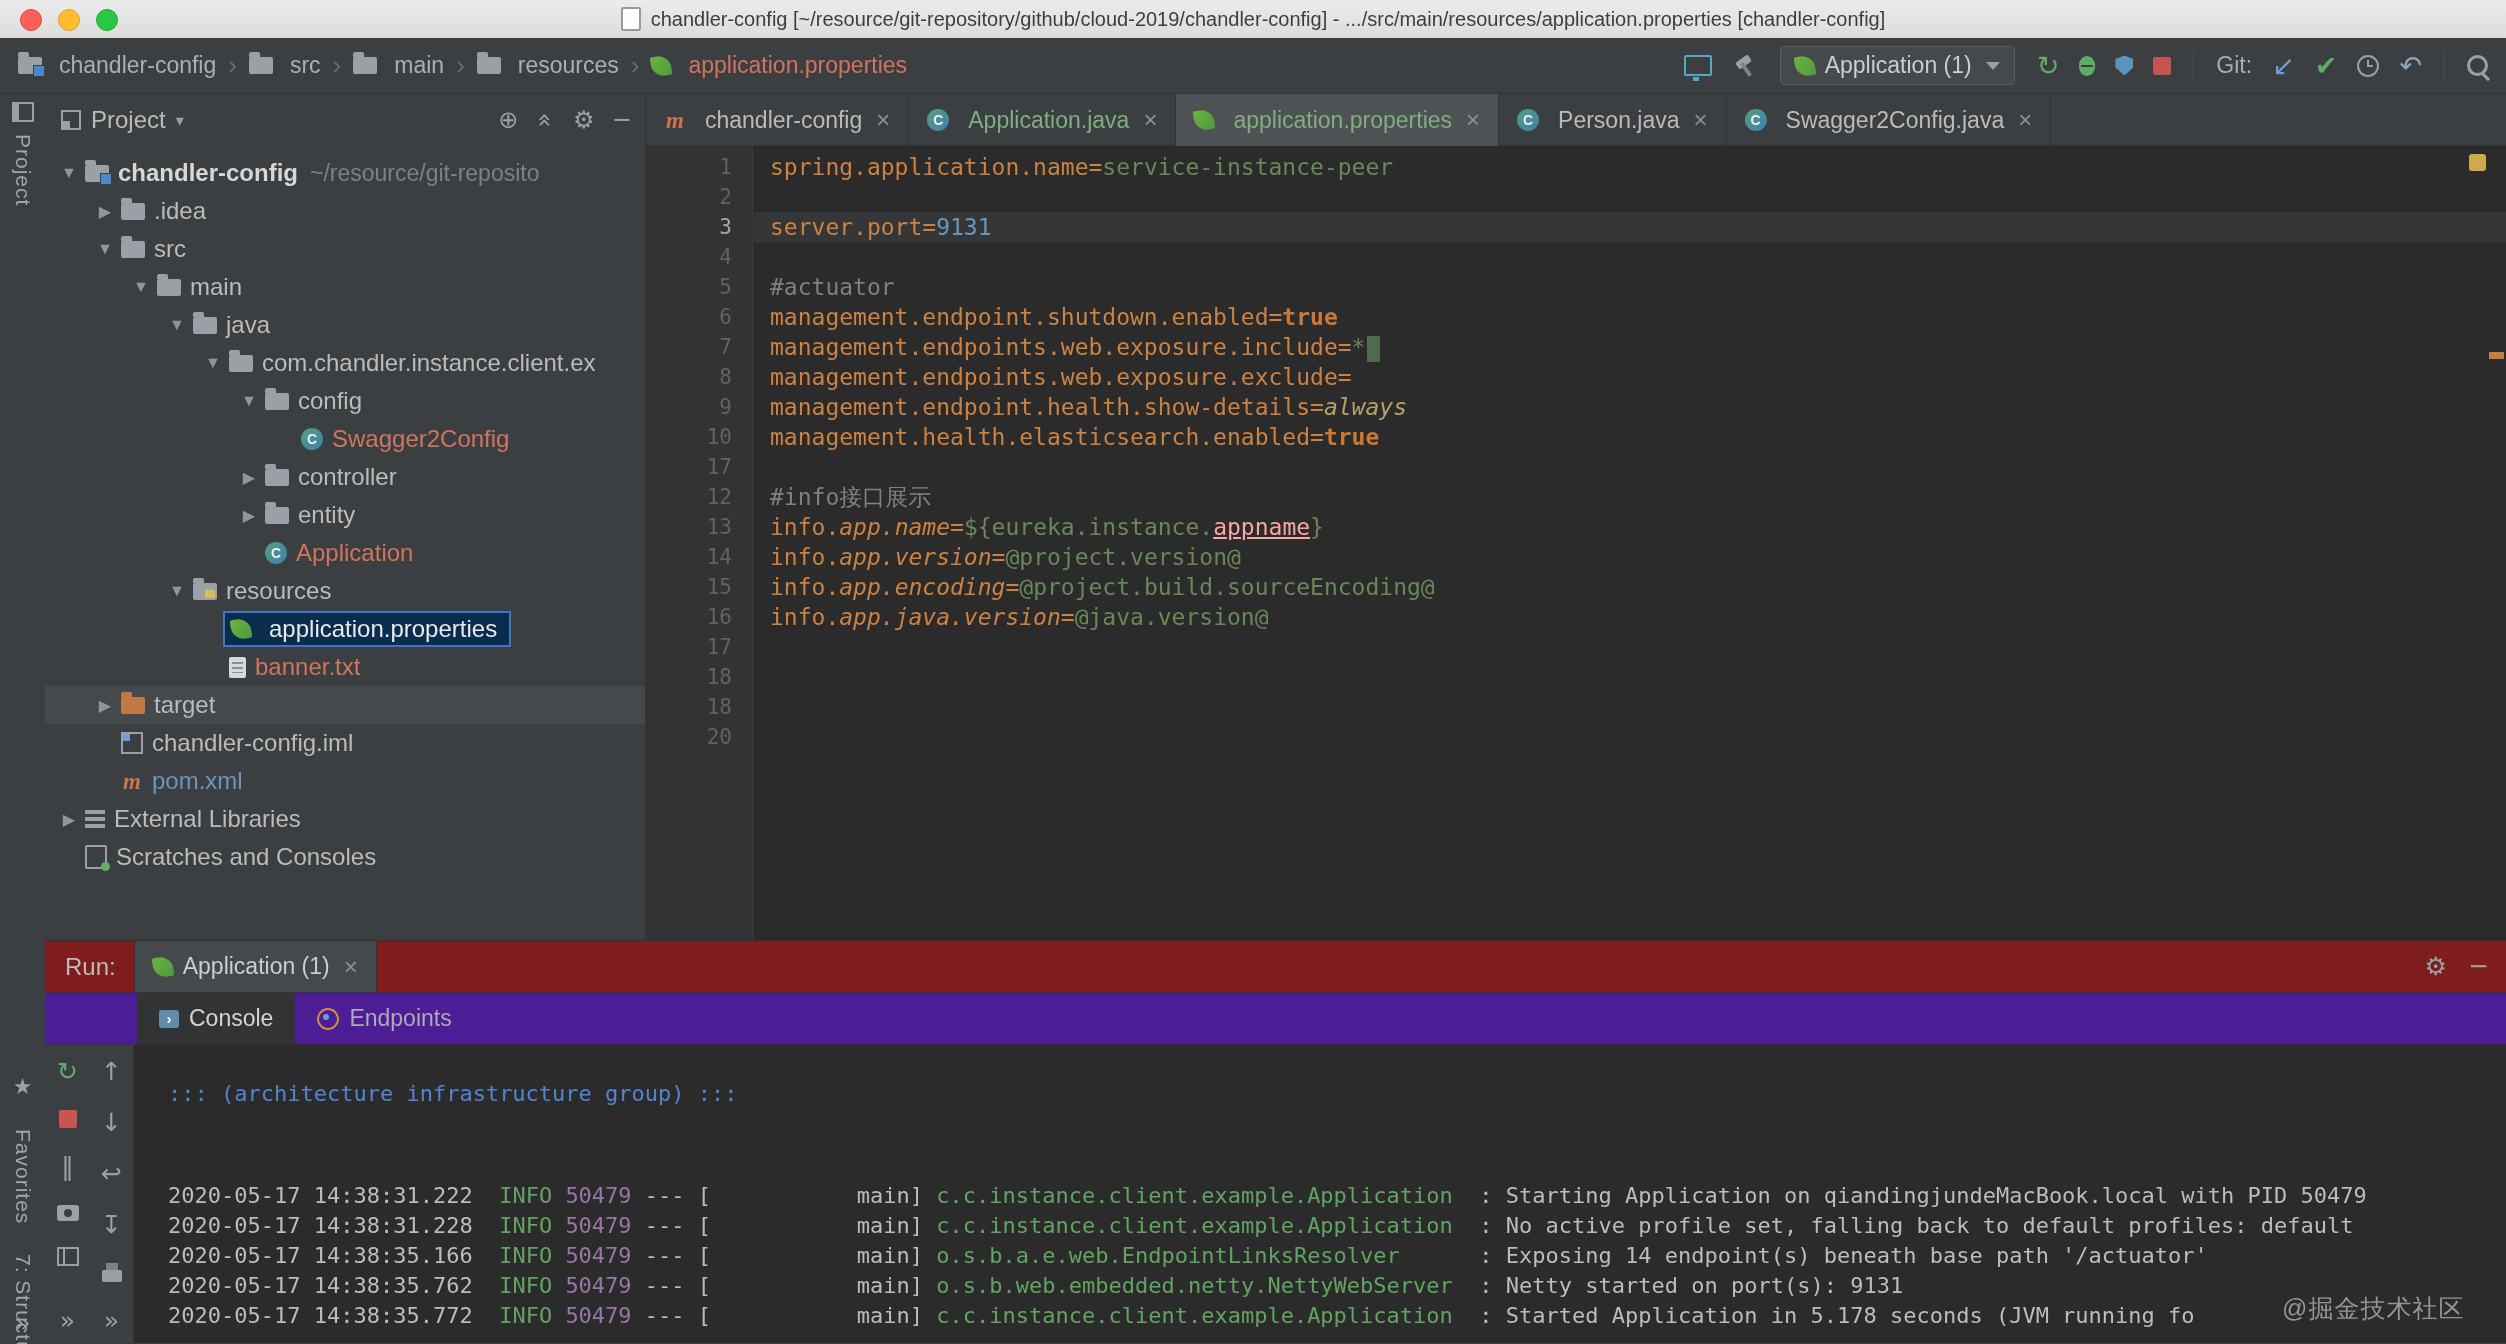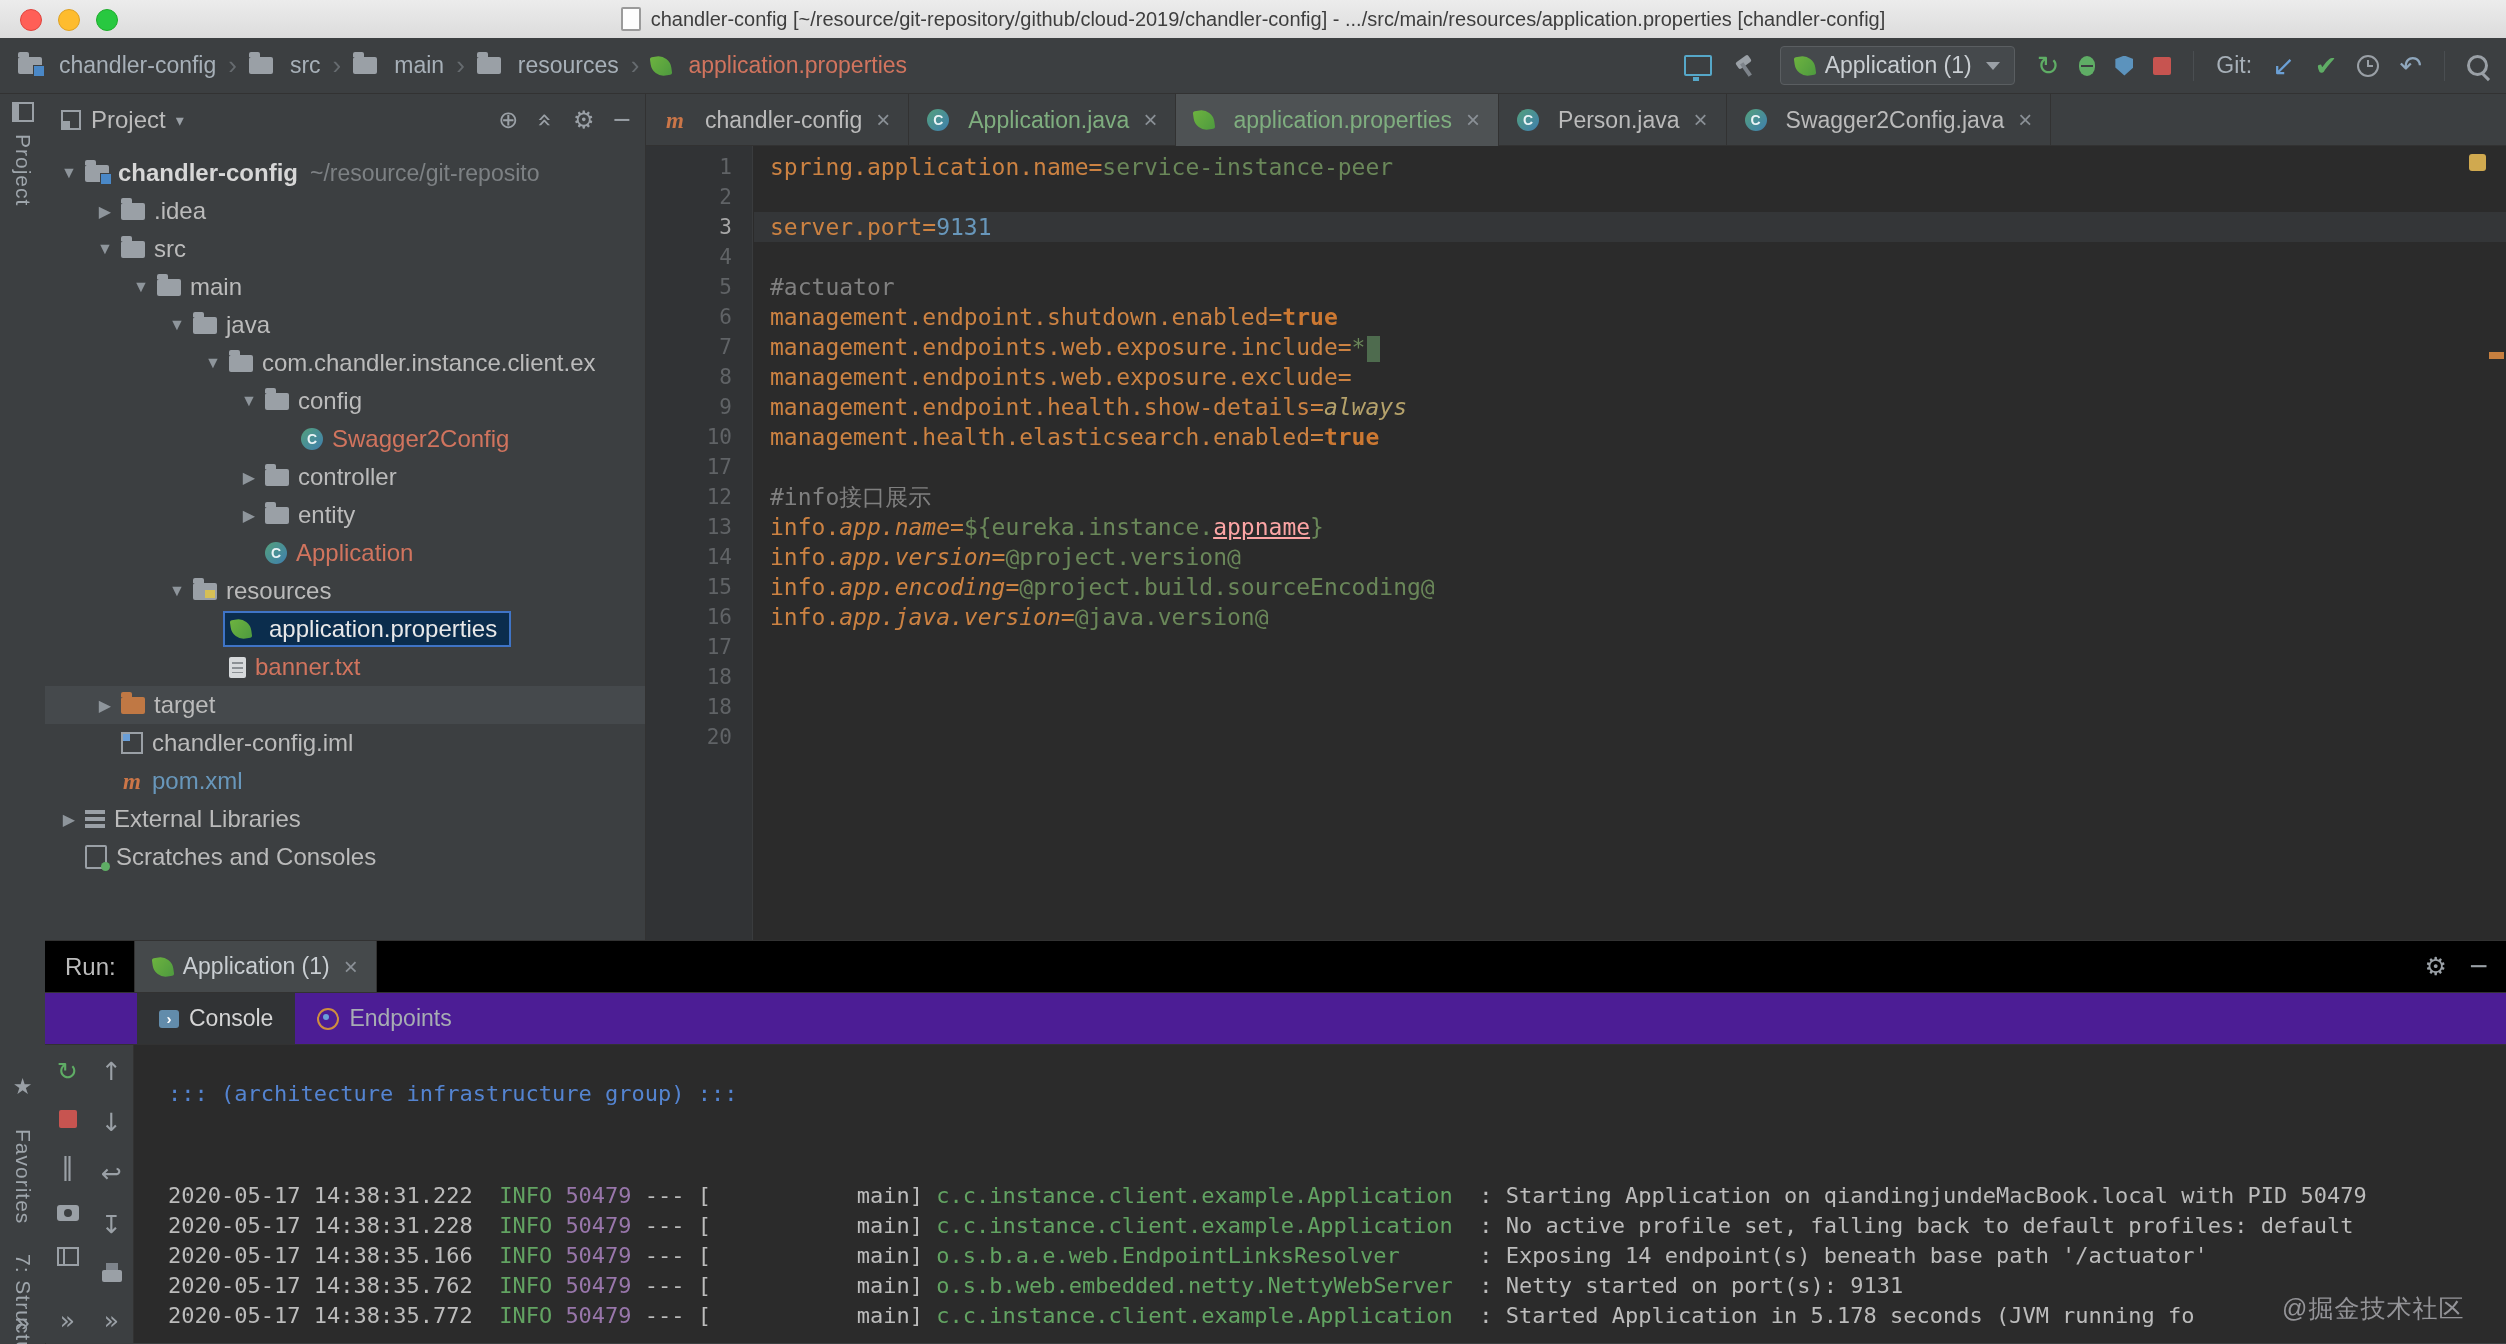--- a/index.html
+++ b/index.html
@@ -143,21 +143,21 @@
   .tk-num{color:#6897bb;}
   .tk-com{color:#808080;}
   .tk-bool{color:#cc7832;font-weight:bold;}
   .tk-enum{color:#b5a26b;font-style:italic;}
   .tk-caret{display:inline-block;width:13px;height:26px;background:#4e6b4e;vertical-align:middle;margin-left:2px;}
   .marker-yellow{position:absolute;right:20px;top:8px;width:17px;height:17px;background:#d0a94f;border-radius:3px;}
   .marker-orange{position:absolute;right:2px;top:206px;width:15px;height:7px;background:#c77f3f;}
 
   
   #run-panel{position:absolute;left:45px;top:940px;width:2461px;height:404px;border-top:1px solid #323232;box-sizing:border-box;}
-  .run-header{height:52px;background:#000000;border-bottom:1px solid #323232;display:flex;align-items:center;
+  .run-header{height:52px;background:#7f1d1d;border-bottom:1px solid #323232;display:flex;align-items:center;
     padding-left:20px;gap:18px;box-sizing:border-box;}
   .run-label{font-size:24px;color:#bbbbbb;}
   .rh-tab{display:inline-flex;align-items:center;gap:10px;background:#45494b;height:51px;padding:0 18px;
     font-size:23px;color:#c9ced2;border-left:1px solid #323232;border-right:1px solid #323232;}
   .rh-right{margin-left:auto;display:flex;align-items:center;gap:24px;padding-right:20px;color:#9aa0a6;}
   .run-tabs{height:52px;background:#4c1d95;border-bottom:1px solid #323232;display:flex;align-items:center;
     padding-left:92px;box-sizing:border-box;}
   .rv-tab{display:inline-flex;align-items:center;gap:10px;padding:0 22px;font-size:23px;color:#a7adb3;height:51px;}
   .rv-active{background:#313335;color:#d5d5d5;}
   .run-body{position:relative;height:298px;}

